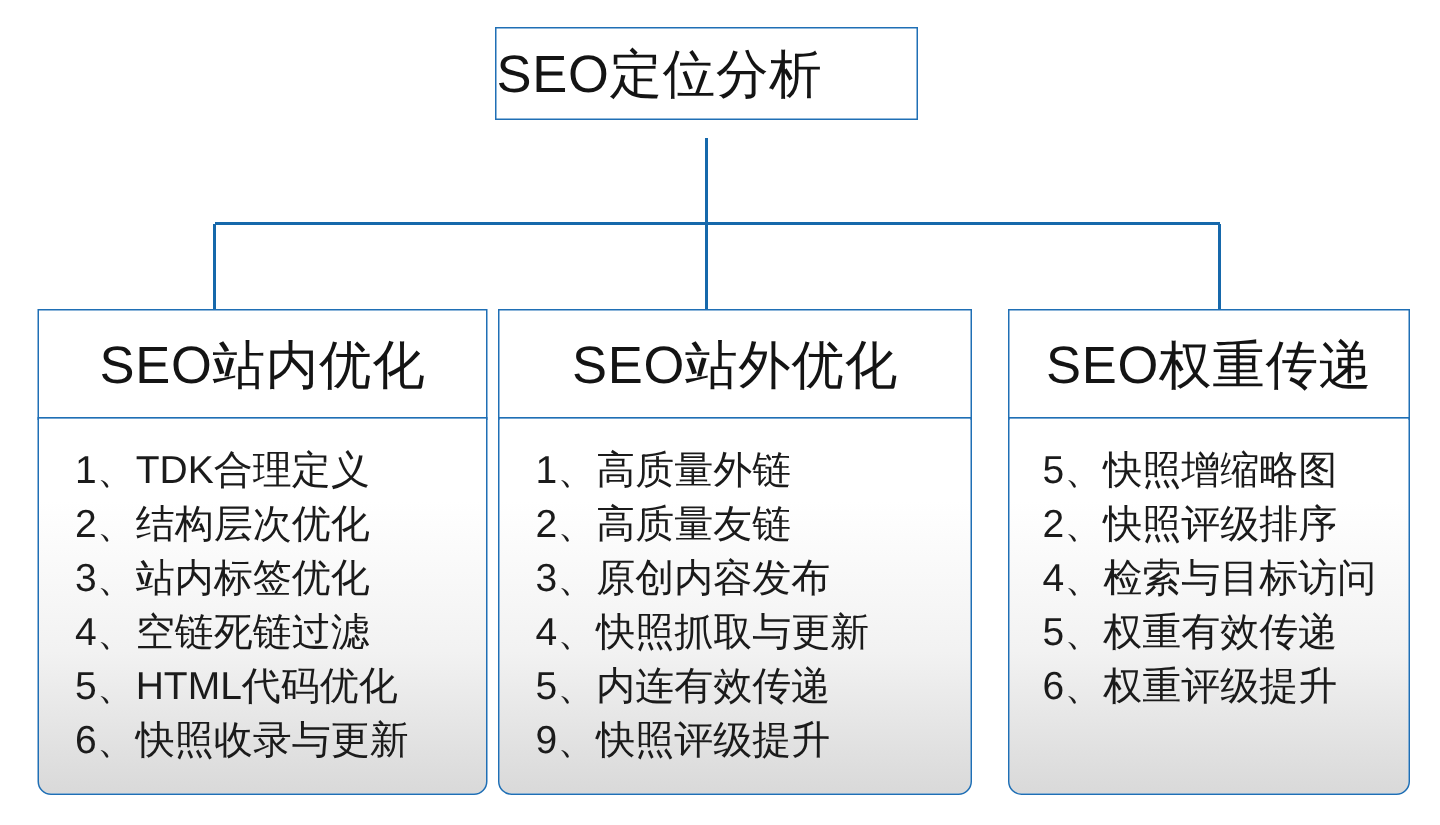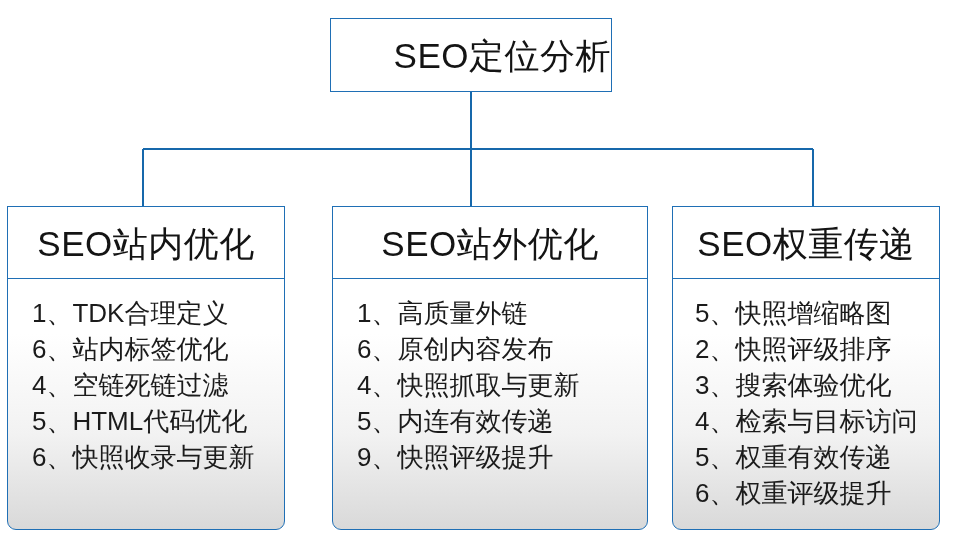--- a/index.html
+++ b/index.html
@@ -30,27 +30,27 @@
     height: 550px;
     pointer-events: none;
   }
 
   
   .root-node {
     position: absolute;
     left: 330px;
     top: 18px;
     width: 282px;
-    height: 74px;
+    height: 62px;
     box-sizing: border-box;
     border: 1.6px solid #1f6fb5;
     background: #ffffff;
     display: flex;
     align-items: center;
-    justify-content: flex-end;
+    justify-content: flex-start;
   }
   .root-node-label {
     font-size: 35px;
     line-height: 1;
     letter-spacing: 0.5px;
     color: #141414;
     white-space: nowrap;
   }
 
   
@@ -97,21 +97,21 @@
   }
   .bullet-item {
     font-size: 26px;
     line-height: 36px;
     color: #1b1b1b;
     white-space: nowrap;
     letter-spacing: 0px;
   }
 
   
-  #column-0 { left: 7px;   width: 278px; }
+  #column-0 { left: 25px;   width: 300px; }
   #column-1 { left: 332px; width: 316px; }
   #column-2 { left: 672px; width: 268px; }
 
   #column-2 .column-body-inner { padding-left: 22px; }
 </style>
 </head>
 <body>
 
 <div id="diagram-root">
 
@@ -134,52 +134,53 @@
     <span class="root-node-label">SEO定位分析</span>
   </div>
 
   <div class="column" id="column-0">
     <div class="column-head">
       <span class="column-head-label">SEO站内优化</span>
     </div>
     <div class="column-body">
       <div class="column-body-inner">
         <div class="bullet-item">1、TDK合理定义</div>
-        <div class="bullet-item">6、站内标签优化</div>
+        <div class="bullet-item">2、结构层次优化</div>
+        <div class="bullet-item">3、站内标签优化</div>
         <div class="bullet-item">4、空链死链过滤</div>
         <div class="bullet-item">5、HTML代码优化</div>
         <div class="bullet-item">6、快照收录与更新</div>
       </div>
     </div>
   </div>
 
   <div class="column" id="column-1">
     <div class="column-head">
       <span class="column-head-label">SEO站外优化</span>
     </div>
     <div class="column-body">
       <div class="column-body-inner">
         <div class="bullet-item">1、高质量外链</div>
-        <div class="bullet-item">6、原创内容发布</div>
+        <div class="bullet-item">2、高质量友链</div>
+        <div class="bullet-item">3、原创内容发布</div>
         <div class="bullet-item">4、快照抓取与更新</div>
         <div class="bullet-item">5、内连有效传递</div>
         <div class="bullet-item">9、快照评级提升</div>
       </div>
     </div>
   </div>
 
   <div class="column" id="column-2">
     <div class="column-head">
       <span class="column-head-label">SEO权重传递</span>
     </div>
     <div class="column-body">
       <div class="column-body-inner">
         <div class="bullet-item">5、快照增缩略图</div>
         <div class="bullet-item">2、快照评级排序</div>
-        <div class="bullet-item">3、搜索体验优化</div>
         <div class="bullet-item">4、检索与目标访问</div>
         <div class="bullet-item">5、权重有效传递</div>
         <div class="bullet-item">6、权重评级提升</div>
       </div>
     </div>
   </div>
 
 </div>
 
 </body></html>

